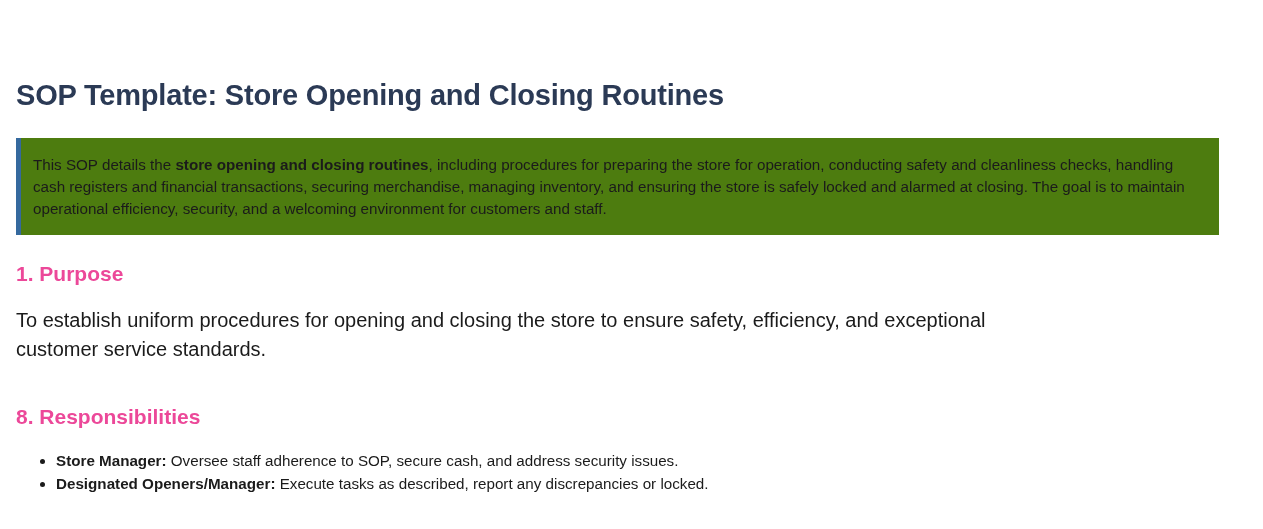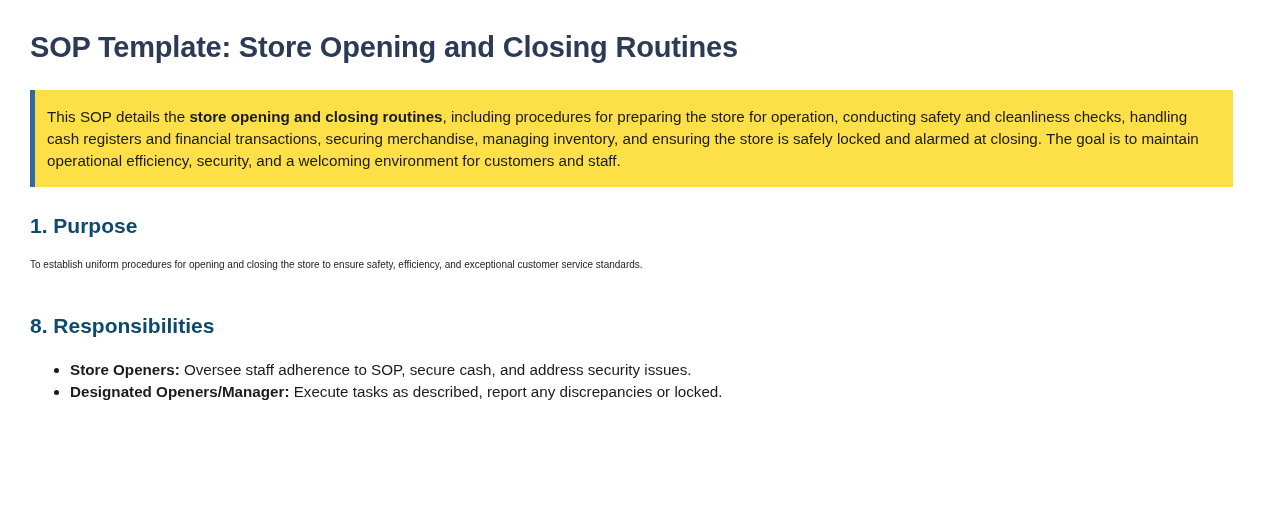--- a/index.html
+++ b/index.html
@@ -11,40 +11,41 @@
   body {
     width: 1263px;
     height: 529px;
     overflow: hidden;
     font-family: "Liberation Sans", sans-serif;
     color: #1b1b1b;
     -webkit-font-smoothing: antialiased;
   }
 
   .page {
-    padding: 0 30px;
+    padding: 0 16px;
     box-sizing: border-box;
     width: 1035px;
+    margin-top: 48px;
   }
 
   
   .doc-title {
     font-size: 29px;
     font-weight: bold;
     color: #2b3a55;
     letter-spacing: -0.2px;
     margin: 0;
     padding-top: 31px;
     line-height: 1.15;
   }
 
   
   .callout {
     margin-top: 26px;
-    background: #fde047;
+    background: #4d7c0f;
     border-left: 5px solid #35699e;
     padding: 16px 14px 16px 12px;
     box-sizing: border-box;
     width: 1203px;
   }
   .callout-text {
     font-size: 15.2px;
     line-height: 1.42;
     color: #1b1b1b;
     margin: 0;
@@ -53,26 +54,26 @@
     font-weight: bold;
   }
 
   
   .section {
     margin-top: 22px;
   }
   .section-heading {
     font-size: 21px;
     font-weight: bold;
-    color: #0c4a6e;
+    color: #ec4899;
     margin: 0;
     line-height: 1.2;
   }
   .section-body {
-    font-size: 10px;
+    font-size: 20px;
     line-height: 1.45;
     color: #1b1b1b;
     margin: 20px 0 0 0;
   }
 
   .section--purpose { margin-top: 26px; }
   .section--scope { margin-top: 40px; }
   .section--responsibilities { margin-top: 40px; }
 
   
@@ -106,18 +107,18 @@
     <h2 class="section-heading">1. Purpose</h2>
     <p class="section-body">To establish uniform procedures for opening and closing the store to ensure safety, efficiency, and exceptional customer service standards.</p>
   </div>
 
   <div class="section section--scope">
   </div>
 
   <div class="section section--responsibilities">
     <h2 class="section-heading">8. Responsibilities</h2>
     <ul class="resp-list">
-      <li><span class="role">Store Openers:</span><span> Oversee staff adherence to SOP, secure cash, and address security issues.</span></li>
+      <li><span class="role">Store Manager:</span><span> Oversee staff adherence to SOP, secure cash, and address security issues.</span></li>
       <li><span class="role">Designated Openers/Manager:</span><span> Execute tasks as described, report any discrepancies or locked.</span></li>
     </ul>
   </div>
 
 </div>
 
 </body></html>

